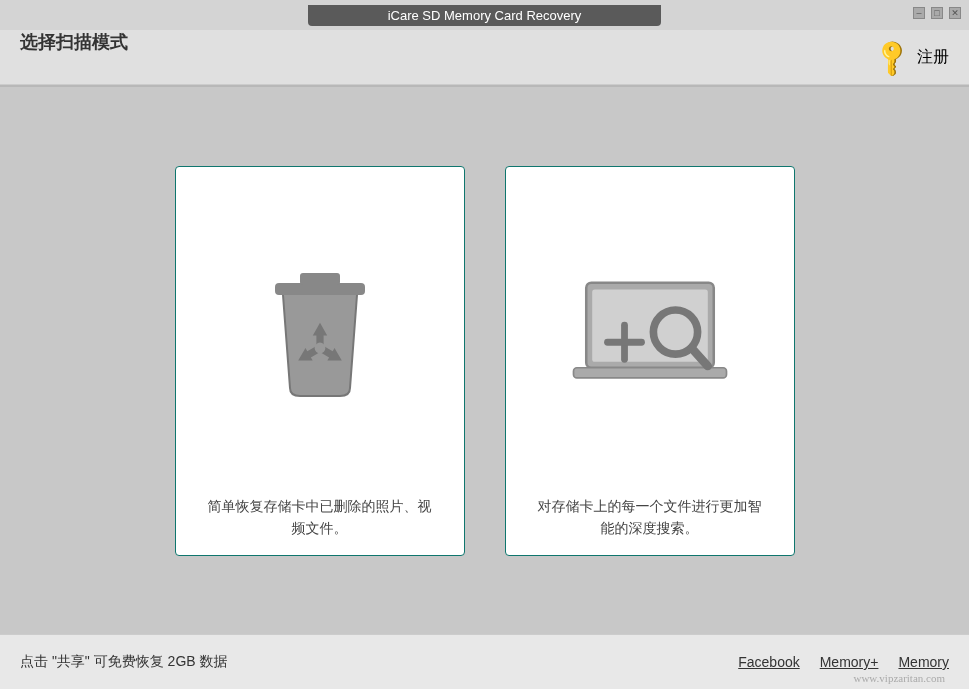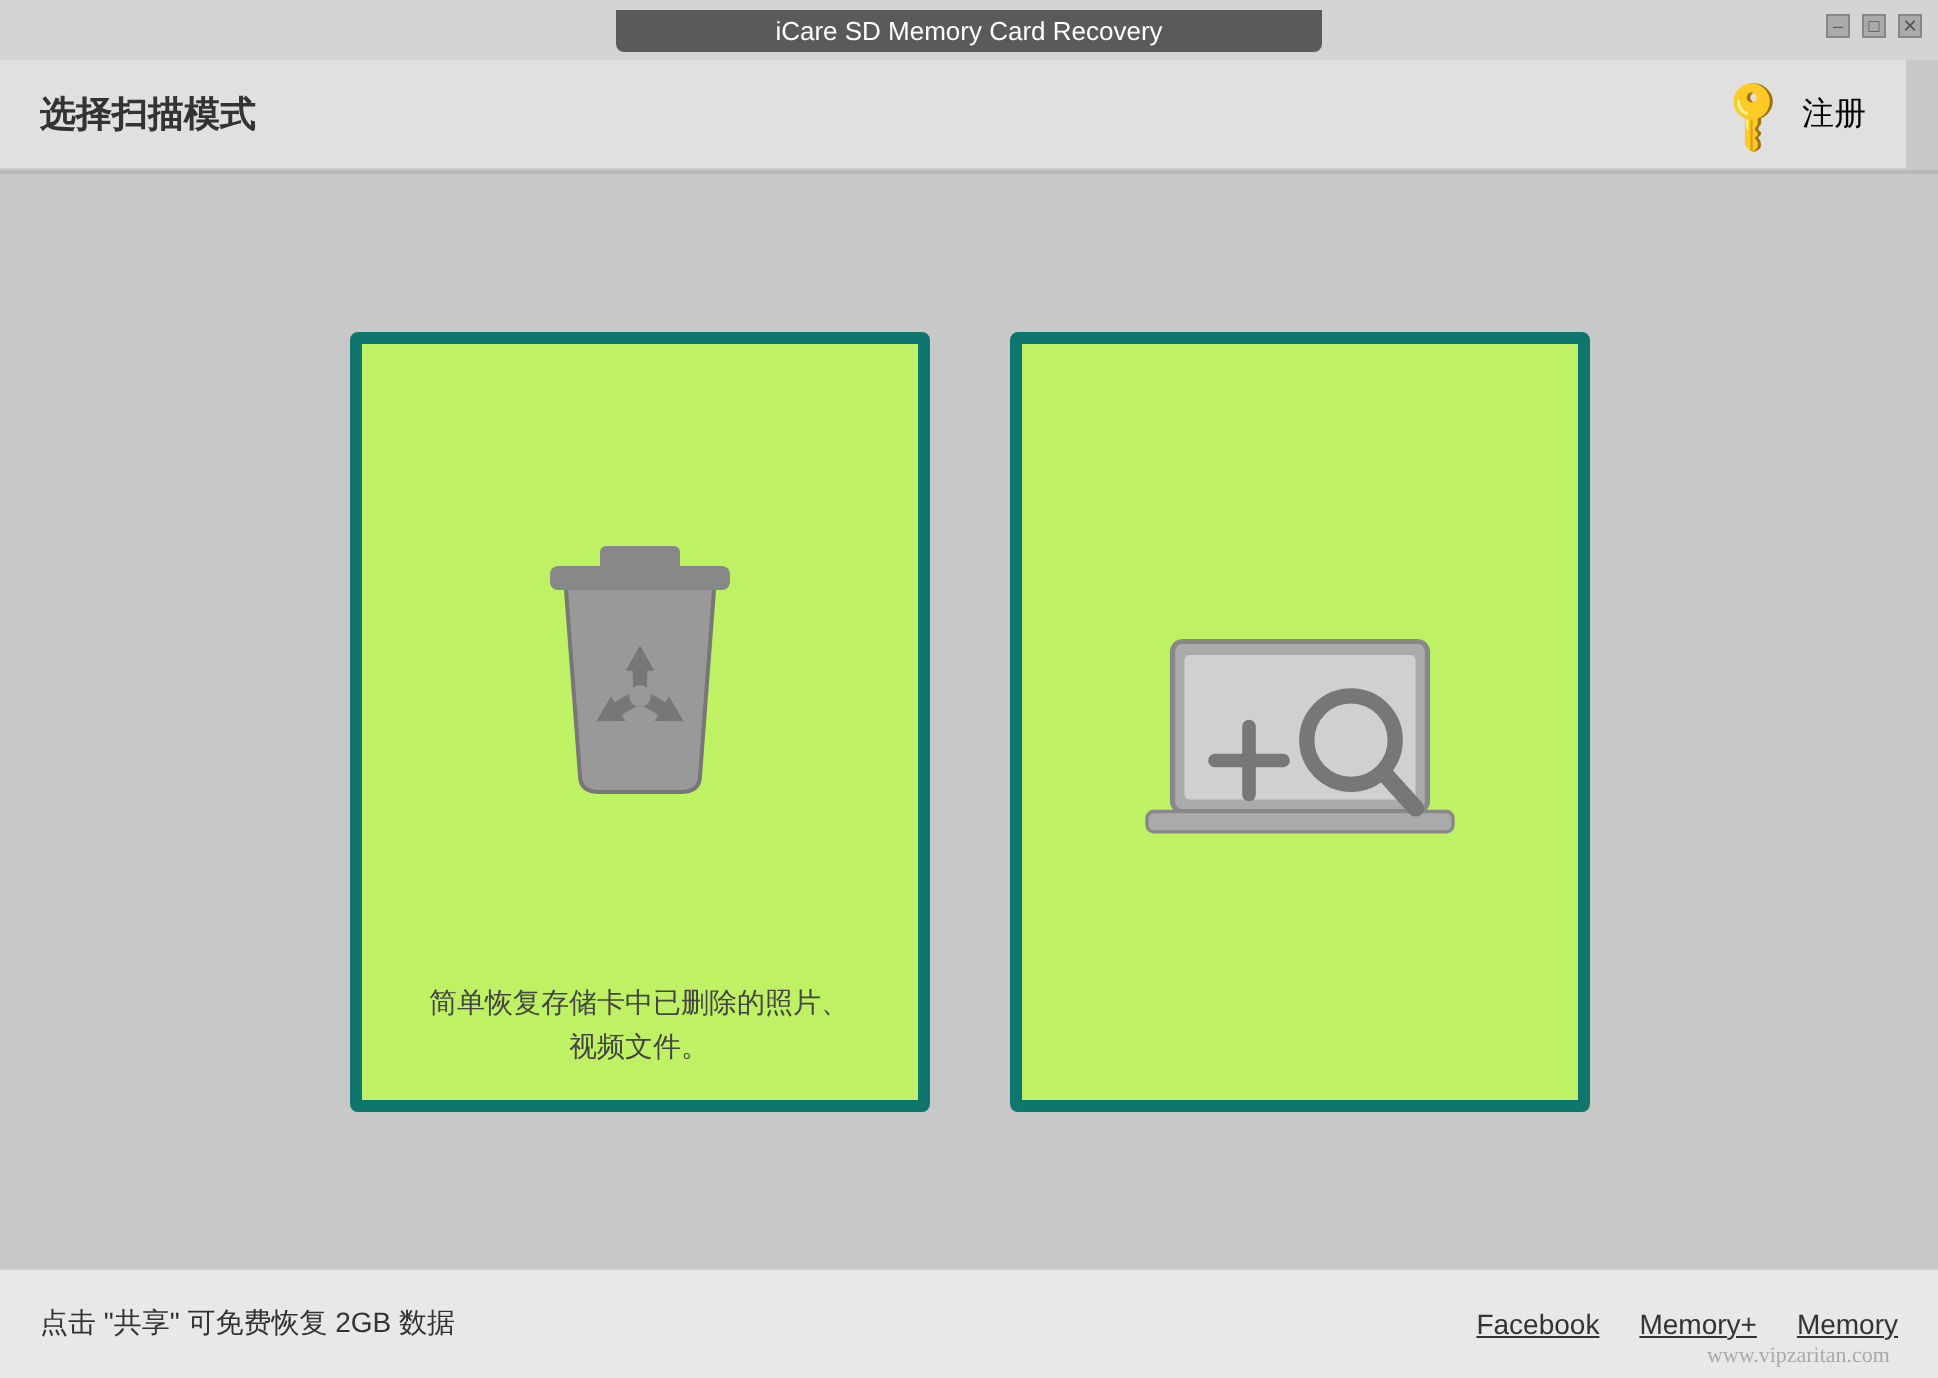--- a/index.html
+++ b/index.html
@@ -54,26 +54,25 @@
       justify-content: center;
       font-size: 9px;
       color: #555;
     }
 
     
     .header {
       position: absolute;
       top: 30px;
       left: 0;
-      right: 16px;
+      right: 0;
       height: 55px;
       background: #e0e0e0;
       border-bottom: 1px solid #ccc;
       display: flex;
-      align-items: center;
       justify-content: space-between;
       padding: 0 20px;
     }
 
     .header-title {
       font-size: 18px;
       font-weight: bold;
       color: #333;
     }
 
@@ -117,22 +116,22 @@
       display: flex;
       align-items: center;
       justify-content: center;
       gap: 40px;
     }
 
     
     .mode-card {
       width: 290px;
       height: 390px;
-      background: #bef264;
-      border: 6px solid #0f766e;
+      background: #ffffff;
+      border: 1px solid #0f766e;
       border-radius: 4px;
       display: flex;
       flex-direction: column;
       align-items: center;
       justify-content: space-between;
       padding: 30px 20px 0 20px;
       overflow: hidden;
     }
 
     .card-icon-area {
@@ -277,20 +276,21 @@
 
         <rect x="10" y="110" width="180" height="12" rx="4" fill="#aaa" stroke="#888" stroke-width="2"></rect>
 
         <line x1="70" y1="60" x2="70" y2="100" stroke="#777" stroke-width="8" stroke-linecap="round"></line>
         <line x1="50" y1="80" x2="90" y2="80" stroke="#777" stroke-width="8" stroke-linecap="round"></line>
 
         <circle cx="130" cy="68" r="26" fill="none" stroke="#777" stroke-width="9"></circle>
         <line x1="149" y1="87" x2="168" y2="108" stroke="#777" stroke-width="10" stroke-linecap="round"></line>
       </svg>
     </div>
+    <div class="card-description">对存储卡上的每一个文件进行更加智能的深度搜索。</div>
   </div>
 
 </div>
 
 <div class="footer">
   <div class="footer-text">点击 "共享" 可免费恢复 2GB 数据</div>
   <div class="footer-links">
     <span class="footer-link">Facebook</span>
     <span class="footer-link">Memory+</span>
     <span class="footer-link">Memory</span>

